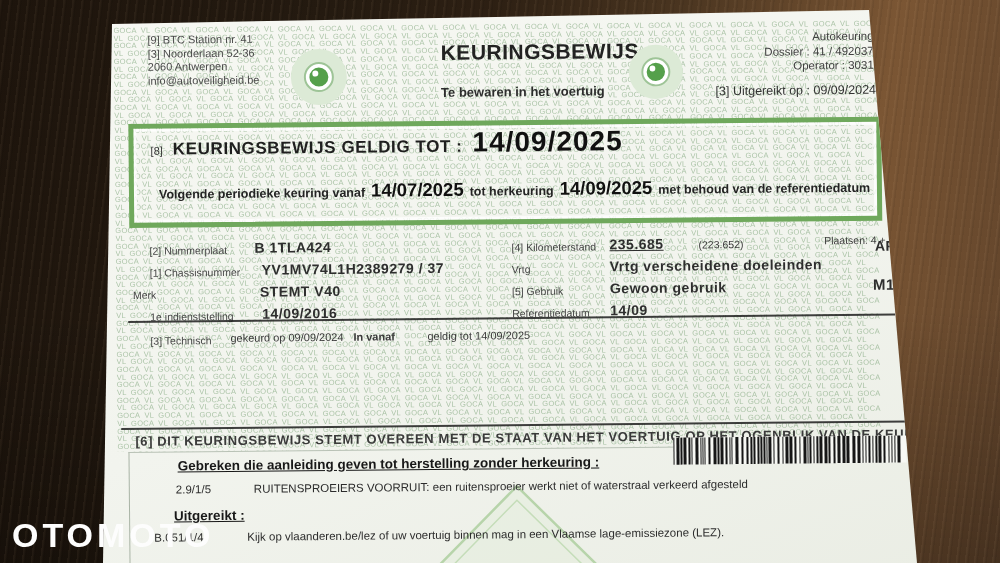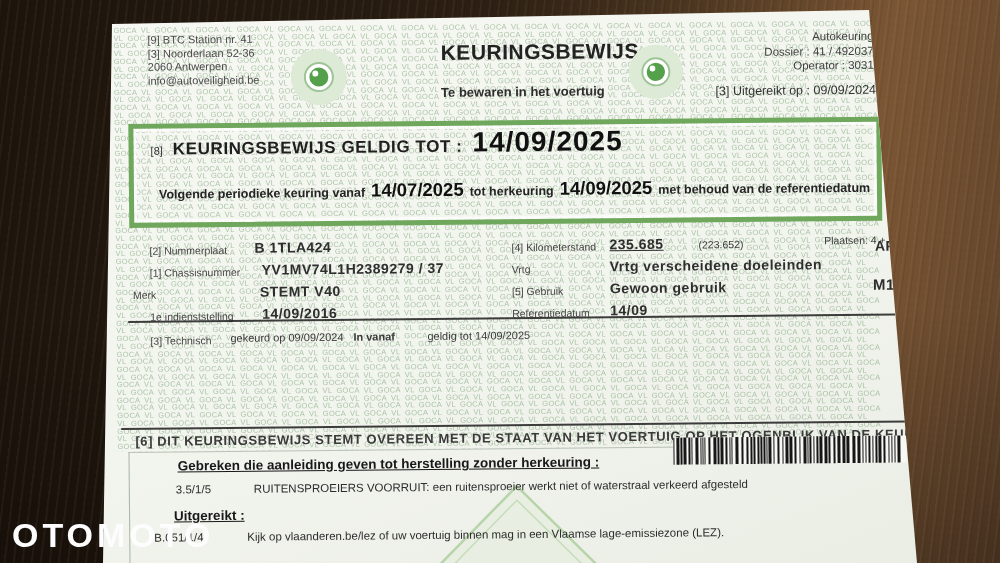--- a/index.html
+++ b/index.html
@@ -280,21 +280,21 @@
       </div>
 
     <div class="abs bottombox"></div>
 
     <svg class="abs diamond" width="234" height="120" viewBox="0 0 234 120">
       <polygon points="117,6 225,114 117,222 9,114" fill="rgba(213,231,201,0.22)" stroke="#b7d4aa" stroke-width="2.5"></polygon>
       <polygon points="117,20 211,114 117,208 23,114" fill="none" stroke="#c5ddb9" stroke-width="1.5"></polygon>
     </svg>
 
     <div class="abs sec-heading" style="left:176px;top:459px;">Gebreken die aanleiding geven tot herstelling zonder herkeuring :</div>
-    <div class="abs sec-code" style="left:174px;top:484px;">3.5/1/5</div>
+    <div class="abs sec-code" style="left:174px;top:484px;">2.9/1/5</div>
     <div class="abs sec-text" style="left:252px;top:484px;">RUITENSPROEIERS VOORRUIT: een ruitensproeier werkt niet of waterstraal verkeerd afgesteld</div>
 
     <div class="abs sec-heading" style="left:172px;top:509px;">Uitgereikt :</div>
     <div class="abs sec-code" style="left:152px;top:532px;">B.051/1/4</div>
     <div class="abs sec-text" style="left:245px;top:532px;">Kijk op vlaanderen.be/lez of uw voertuig binnen mag in een Vlaamse lage-emissiezone (LEZ).</div>
 
   </div>
 </div>
 
 <div class="watermark-brand">OTOMOTO</div>

